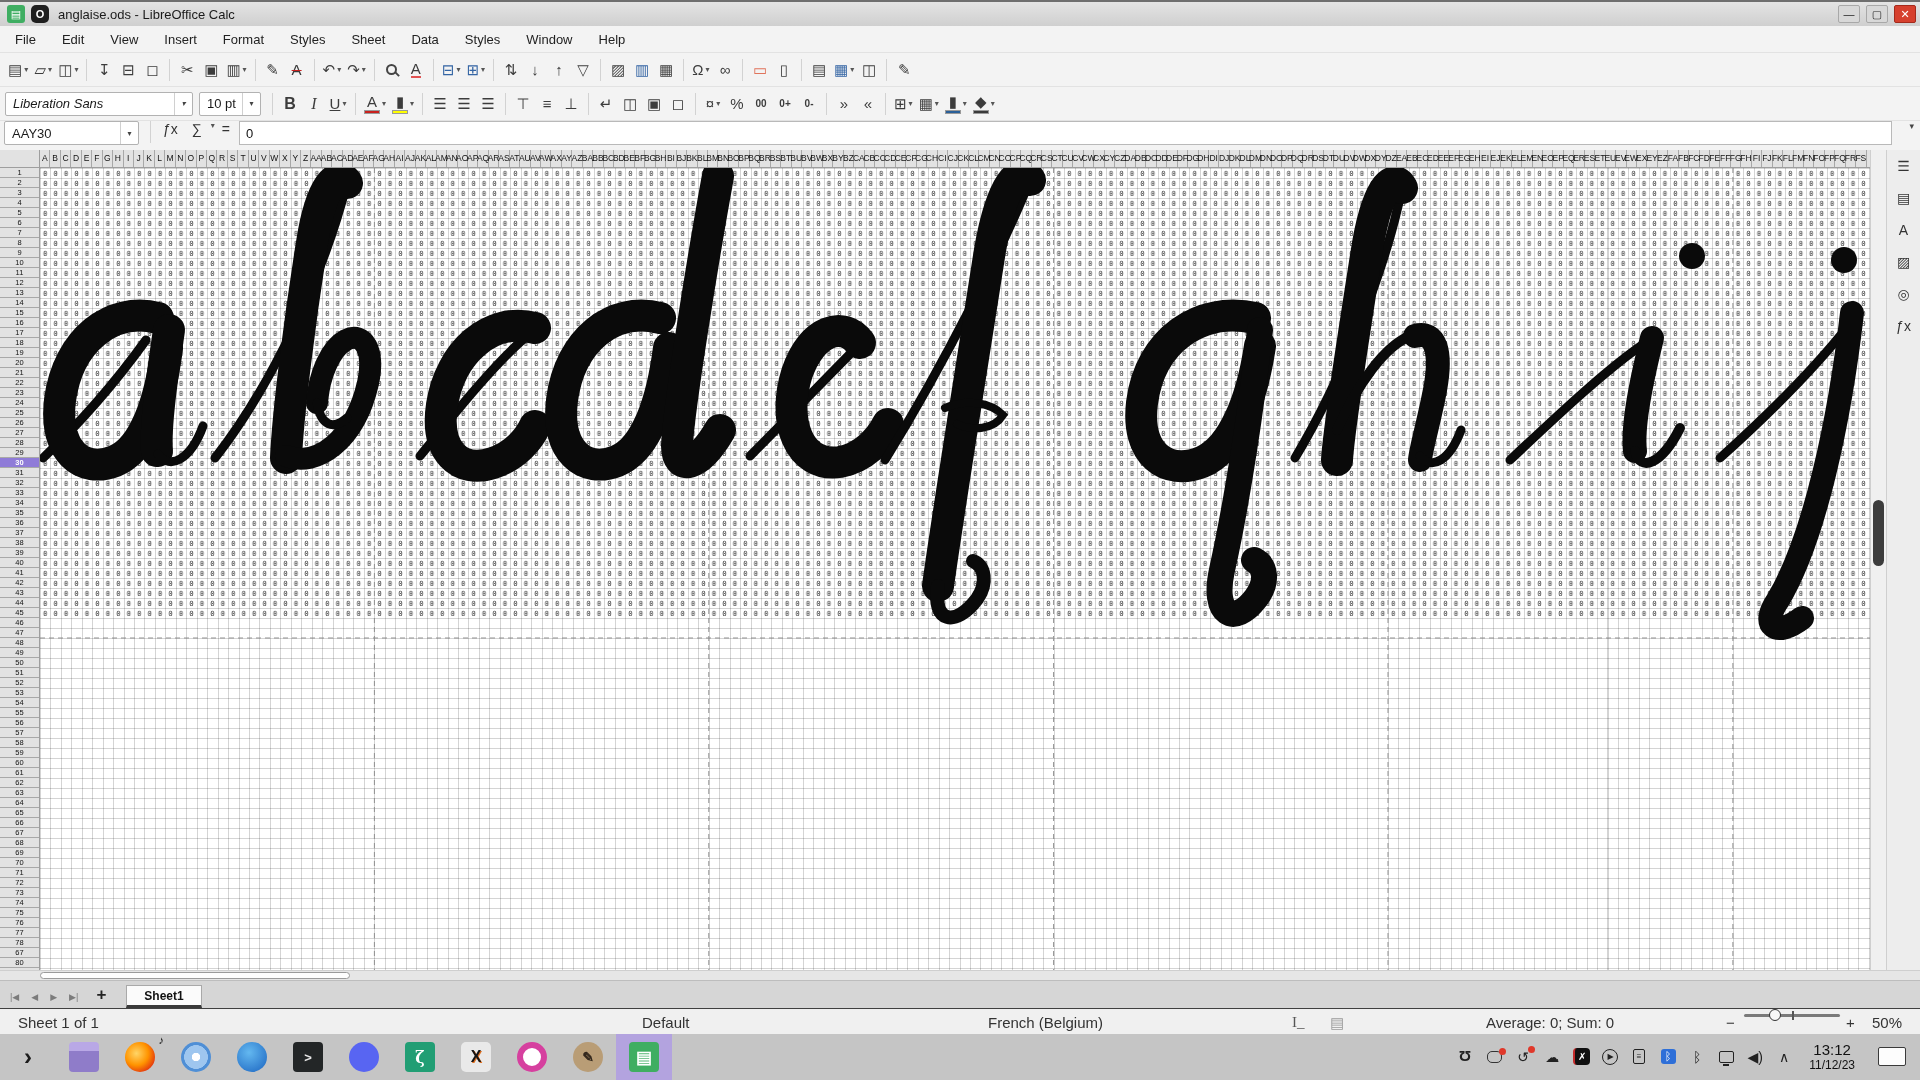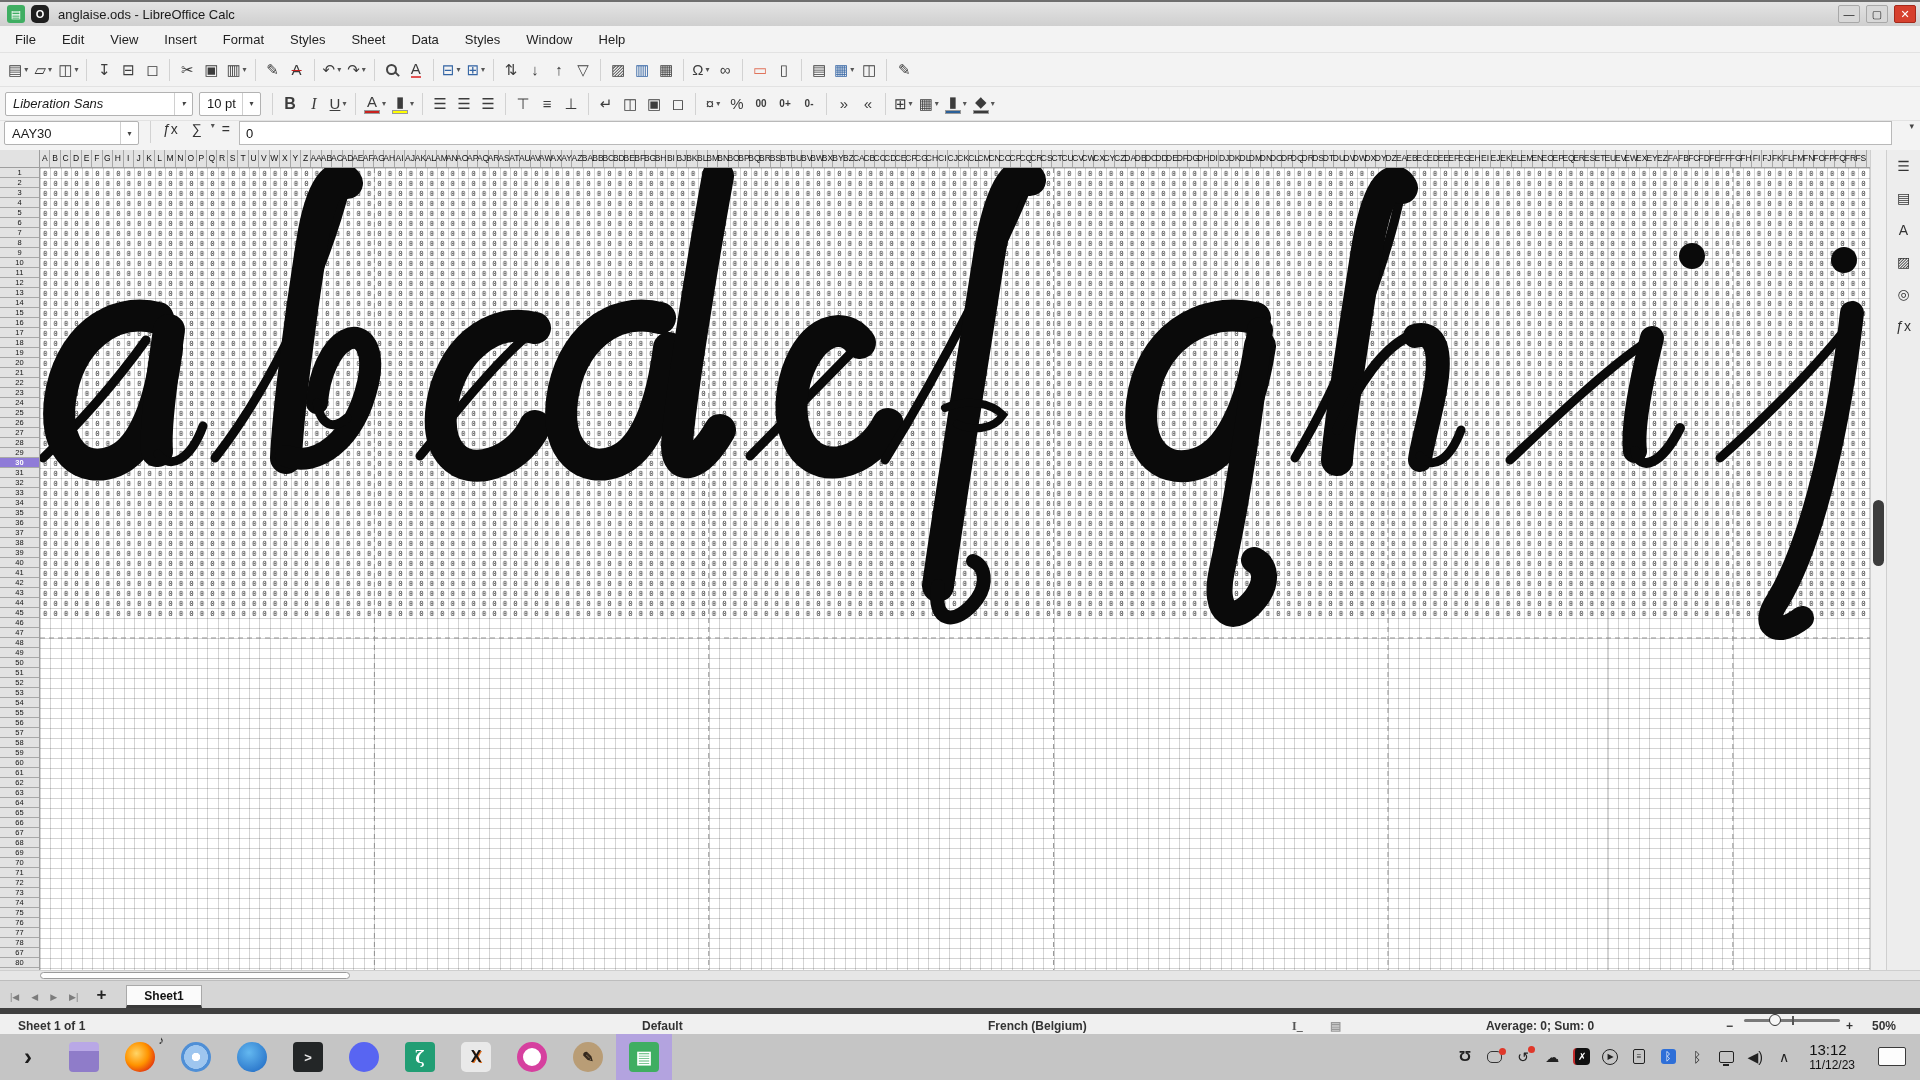--- a/index.html
+++ b/index.html
@@ -81,21 +81,21 @@
   .hthumb{position:absolute;left:40px;top:1px;height:7px;width:310px;background:#fdfdfd;border:1px solid #9a9a9a;border-radius:4px;}
 
   
   .tabbar{height:28px;background:#d6d6d6;display:flex;align-items:center;padding-left:4px;flex:0 0 auto;border-top:1px solid #bdbdbd;}
   .tnav{font-size:9px;color:#7c7c7c;padding:0 6px;}
   .addsheet{font-size:17px;font-weight:bold;color:#222;padding:0 12px;}
   .tab{background:#fbfbfb;border:1px solid #a9a9a9;border-bottom:3px solid #3a3a3a;padding:3px 17px 2px;
     font-size:12px;font-weight:bold;color:#111;margin-left:8px;}
 
   
-  .statusbar{height:26px;background:#f0f0f0;border-top:6px solid #404040;position:relative;font-size:12px;color:#333;flex:0 0 auto;font-weight:bold;}
+  .statusbar{height:26px;background:#f0f0f0;border-top:1px solid #404040;position:relative;font-size:15px;color:#333;flex:0 0 auto;}
   .statusbar span{position:absolute;top:5px;}
   .st-sheetinfo{left:18px;} .st-style{left:612px;margin-left:30px;} .st-lang{left:988px;}
   .st-selmode{left:1292px;color:#555;font-family:"Liberation Serif",serif;}
   .st-save{left:1330px;color:#999;} .st-stats{left:1486px;}
   .st-zoomout{left:1726px;} .st-zoomin{left:1846px;} .st-zoom{left:1872px;}
   .zslider{position:absolute;left:1744px;top:11px;width:96px;height:3px;background:#7a7a7a;border-radius:2px;}
   .zslider .tick{position:absolute;left:50%;top:-3px;width:2px;height:9px;background:#555;}
   .zslider .knob{position:absolute;left:26%;top:-5px;width:12px;height:12px;border-radius:50%;background:#f7f7f7;border:1.5px solid #333;}
 
   
@@ -121,21 +121,21 @@
   .tray-ic{min-width:20px;display:flex;align-items:center;justify-content:center;color:#222;font-size:14px;position:relative;}
   .badge{position:absolute;top:-3px;right:-2px;width:7px;height:7px;border-radius:50%;background:#e0382a;}
   .i-bell{font-size:15px;font-weight:bold;transform:rotate(180deg);display:inline-block;}
   .i-disc{width:15px;height:12px;border:1.6px solid #333;border-radius:5px;}
   .i-xtile{width:17px;height:17px;background:#101010;border-radius:4px;color:#fff;font-size:10px;line-height:17px;text-align:center;border-left:2px solid #c42b2b;}
   .i-play{width:16px;height:16px;border:1.5px solid #222;border-radius:50%;font-size:8px;display:flex;align-items:center;justify-content:center;padding-left:1px;}
   .i-clip{width:12px;height:15px;border:1.5px solid #222;border-radius:2px;font-size:8px;line-height:13px;text-align:center;}
   .i-bt-tile{width:15px;height:15px;background:#2e6fd8;border-radius:3px;color:#fff;font-size:11px;line-height:15px;text-align:center;}
   .i-net{width:15px;height:12px;border:1.6px solid #222;border-radius:2px;position:relative;}
   .i-net::after{content:"";position:absolute;left:3px;bottom:-4px;width:6px;height:2px;background:#222;}
-  .clock{line-height:1.08;margin:0 6px;}
+  .clock{text-align:center;line-height:1.08;margin:0 6px;}
   .clock .time{font-size:15px;color:#111;}
   .clock .date{font-size:12px;color:#111;}
   .showdesk{width:28px;height:19px;border:1.5px solid #3a3a3a;background:#fdfdfd;border-radius:2px;margin:0 8px;}
 </style>
 </head>
 <body>
 
 <div class="screen">
 
   <div class="titlebar">

